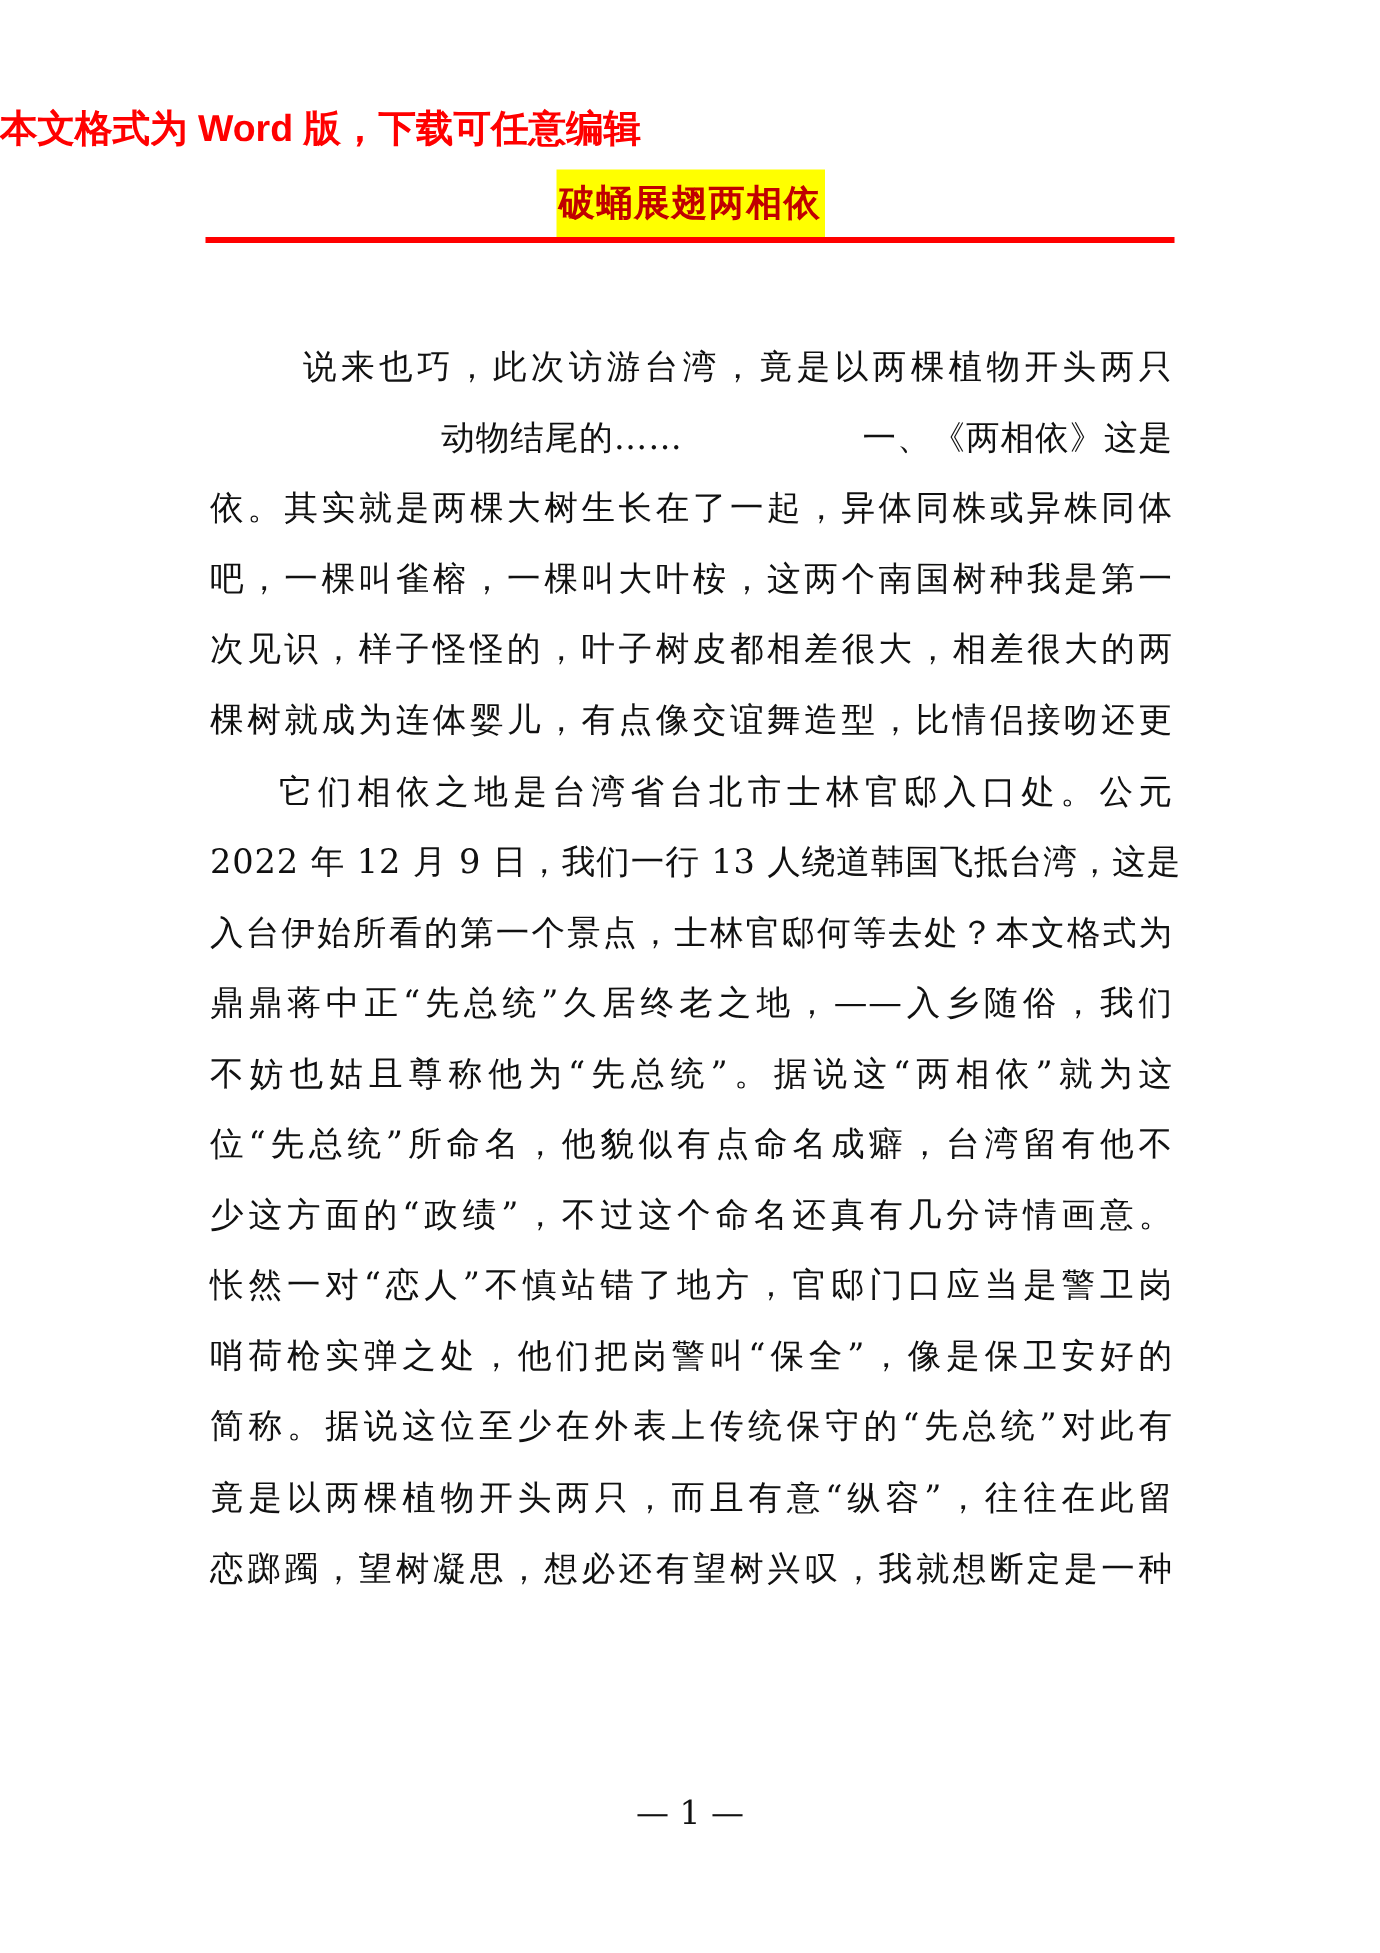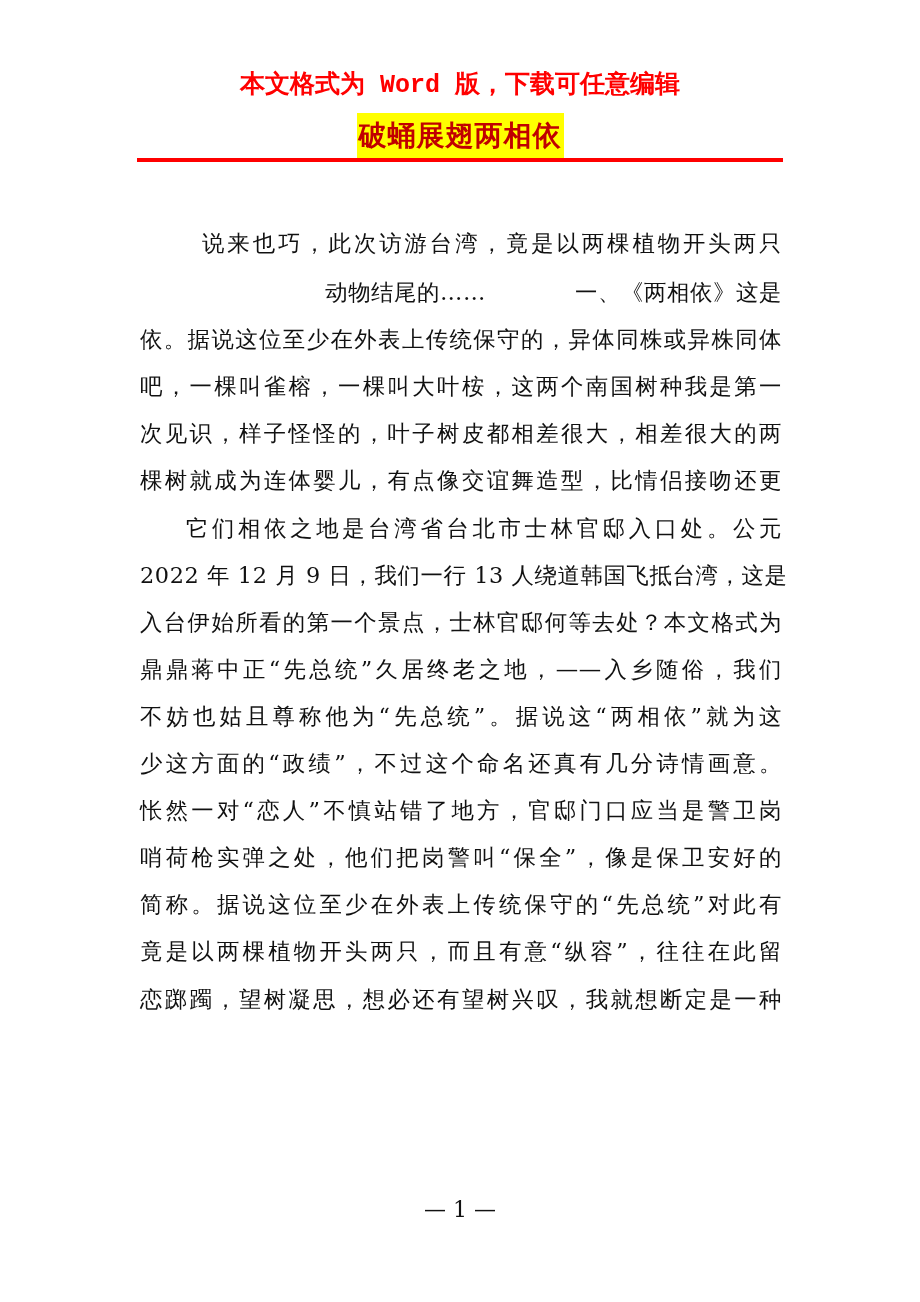--- a/index.html
+++ b/index.html
@@ -13,42 +13,41 @@
       position: relative;
       overflow: hidden;
       font-family: "DejaVu Serif", "Liberation Serif", serif;
       color: #111111;
     }
     .banner {
       position: absolute;
       top: 68px;
       left: 0;
       width: 920px;
-      text-align: center;
-      font-family: Liberation Mono, monospace;
+      font-family: Liberation Sans, sans-serif;
       font-weight: bold;
       font-size: 25px;
       line-height: 36px;
       color: #ff0000;
       letter-spacing: 0px;
     }
     .title-wrap {
       position: absolute;
       top: 113px;
       left: 0;
       width: 920px;
       text-align: center;
     }
     .title {
       display: inline-block;
       background: #ffff00;
       color: #c00000;
       font-family: "DejaVu Sans", "Liberation Sans", sans-serif;
       font-weight: bold;
-      font-size: 28px;
+      font-size: 24px;
       line-height: 45px;
       padding: 0 2px;
       letter-spacing: 1px;
     }
     .rule {
       position: absolute;
       top: 158px;
       left: 137px;
       width: 646px;
       height: 4px;
@@ -74,21 +73,21 @@
       white-space: nowrap;
       text-align: justify;
       text-align-last: justify;
     }
     .line.last {
       text-align-last: left;
     }
     .para .line:first-child {
       padding-left: 44px;
     }
-    .p1-first { padding-left: 62px !important; font-family: Liberation Mono, monospace; }
+    .p1-first { padding-left: 62px !important; }
     .footer {
       position: absolute;
       top: 1195px;
       left: 0;
       width: 920px;
       text-align: center;
       font-size: 22px;
       line-height: 30px;
       color: #111;
     }
@@ -102,34 +101,35 @@
   <span class="title">破蛹展翅两相依</span>
 </div>
 
 <div class="rule"></div>
 
 <div class="body-text">
   <div class="para" style="text-indent:0">
     <span class="line p1-first" style="padding-left:62px">说来也巧，此次访游台湾，竟是以两棵植物开头两只</span>
     <span class="line" style="display:flex;justify-content:flex-end;padding-left:0">
       <span>动物结尾的……</span>
-      <span style="margin-left:89px">一、《两相依》</span>
+      <span style="margin-left:120px">一、《两相依》</span>
       <span>这是</span>
     </span>
-    <span class="line" style="padding-left:0">依。据说这位至少在外表上传统保守的，异体同株或异株同体</span>
+    <span class="line" style="padding-left:0">依。其实就是两棵大树生长在了一起，异体同株或异株同体</span>
     <span class="line" style="padding-left:0">吧，一棵叫雀榕，一棵叫大叶桉，这两个南国树种我是第一</span>
     <span class="line" style="padding-left:0">次见识，样子怪怪的，叶子树皮都相差很大，相差很大的两</span>
     <span class="line" style="padding-left:0">棵树就成为连体婴儿，有点像交谊舞造型，比情侣接吻还更</span>
   </div>
   <div class="para" style="text-indent:0">
     <span class="line" style="padding-left:46px">它们相依之地是台湾省台北市士林官邸入口处。公元</span>
     <span class="line" style="padding-left:0">2022 年 12 月 9 日，我们一行 13 人绕道韩国飞抵台湾，这是</span>
     <span class="line" style="padding-left:0">入台伊始所看的第一个景点，士林官邸何等去处？本文格式为</span>
     <span class="line" style="padding-left:0">鼎鼎蒋中正“先总统”久居终老之地，——入乡随俗，我们</span>
     <span class="line" style="padding-left:0">不妨也姑且尊称他为“先总统”。据说这“两相依”就为这</span>
+    <span class="line" style="padding-left:0">位“先总统”所命名，他貌似有点命名成癖，台湾留有他不</span>
     <span class="line" style="padding-left:0">少这方面的“政绩”，不过这个命名还真有几分诗情画意。</span>
     <span class="line" style="padding-left:0">怅然一对“恋人”不慎站错了地方，官邸门口应当是警卫岗</span>
     <span class="line" style="padding-left:0">哨荷枪实弹之处，他们把岗警叫“保全”，像是保卫安好的</span>
     <span class="line" style="padding-left:0">简称。据说这位至少在外表上传统保守的“先总统”对此有</span>
     <span class="line" style="padding-left:0">竟是以两棵植物开头两只，而且有意“纵容”，往往在此留</span>
     <span class="line" style="padding-left:0">恋踯躅，望树凝思，想必还有望树兴叹，我就想断定是一种</span>
   </div>
 </div>
 
 <div class="footer">— 1 —</div>

